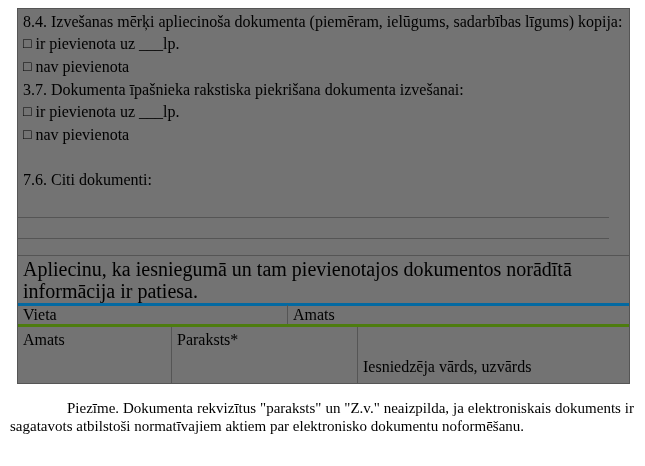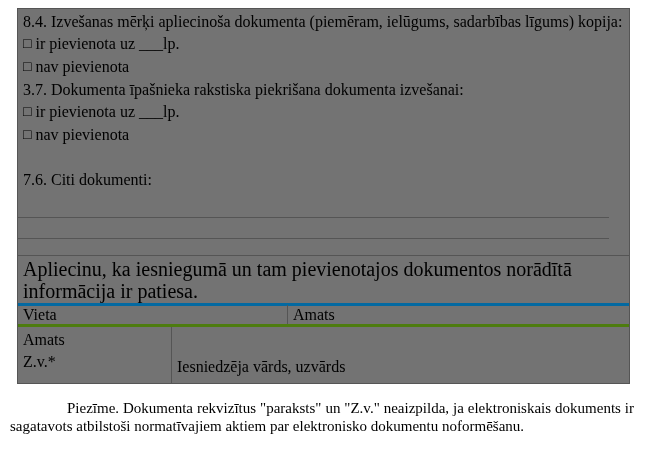--- a/index.html
+++ b/index.html
@@ -103,20 +103,20 @@
   </div>
 
   <div class="row row-vieta">
     <div class="cell cell-vieta">Vieta</div>
     <div class="cell cell-datums">Amats</div>
   </div>
 
   <div class="row row-sign">
     <div class="cell cell-amats">
       <div>Amats</div>
-      <div>Z.v.*</div>
     </div>
+    <div class="cell cell-paraksts">Paraksts*</div>
     <div class="cell cell-name">Iesniedzēja vārds, uzvārds</div>
   </div>
 
 </div>
 
 <p class="note">Piezīme. Dokumenta rekvizītus "paraksts" un "Z.v." neaizpilda, ja elektroniskais dokuments ir sagatavots atbilstoši normatīvajiem aktiem par elektronisko dokumentu noformēšanu.</p>
 
 </body></html>

